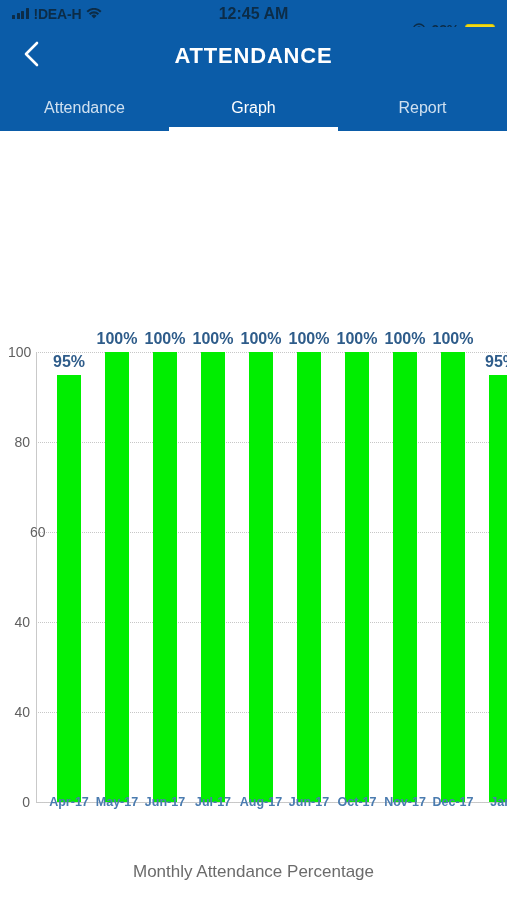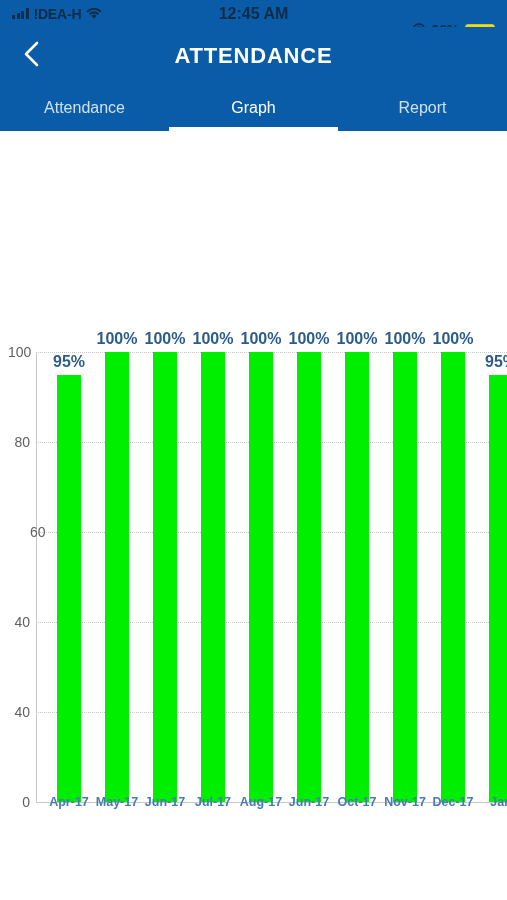--- a/index.html
+++ b/index.html
@@ -228,20 +228,21 @@
         <div class="xtick-label" style="left: 117px;">May-17</div>
         <div class="xtick-label" style="left: 165px;">Jun-17</div>
         <div class="xtick-label" style="left: 213px;">Jul-17</div>
         <div class="xtick-label" style="left: 261px;">Aug-17</div>
         <div class="xtick-label" style="left: 309px;">Jun-17</div>
         <div class="xtick-label" style="left: 357px;">Oct-17</div>
         <div class="xtick-label" style="left: 405px;">Nov-17</div>
         <div class="xtick-label" style="left: 453px;">Dec-17</div>
         <div class="xtick-label" style="left: 501px;">Jan</div>
       </div>
+    <div class="caption">Monthly Attendance Percentage</div>
   <div class="bar-label" style="left: 69px; top: 221.5px; color: rgb(46, 92, 138);">95%</div>
       <div class="bar-label" style="left: 117px; top: 199px; color: rgb(46, 92, 138);">100%</div>
       <div class="bar-label" style="left: 165px; top: 199px; color: rgb(46, 92, 138);">100%</div>
       <div class="bar-label" style="left: 213px; top: 199px; color: rgb(46, 92, 138);">100%</div>
       <div class="bar-label" style="left: 261px; top: 199px; color: rgb(46, 92, 138);">100%</div>
       <div class="bar-label" style="left: 309px; top: 199px; color: rgb(46, 92, 138);">100%</div>
       <div class="bar-label" style="left: 357px; top: 199px; color: rgb(46, 92, 138);">100%</div>
       <div class="bar-label" style="left: 405px; top: 199px; color: rgb(46, 92, 138);">100%</div>
       <div class="bar-label" style="left: 453px; top: 199px; color: rgb(46, 92, 138);">100%</div>
       <div class="bar-label" style="left: 501px; top: 221.5px; color: rgb(46, 92, 138);">95%</div>

